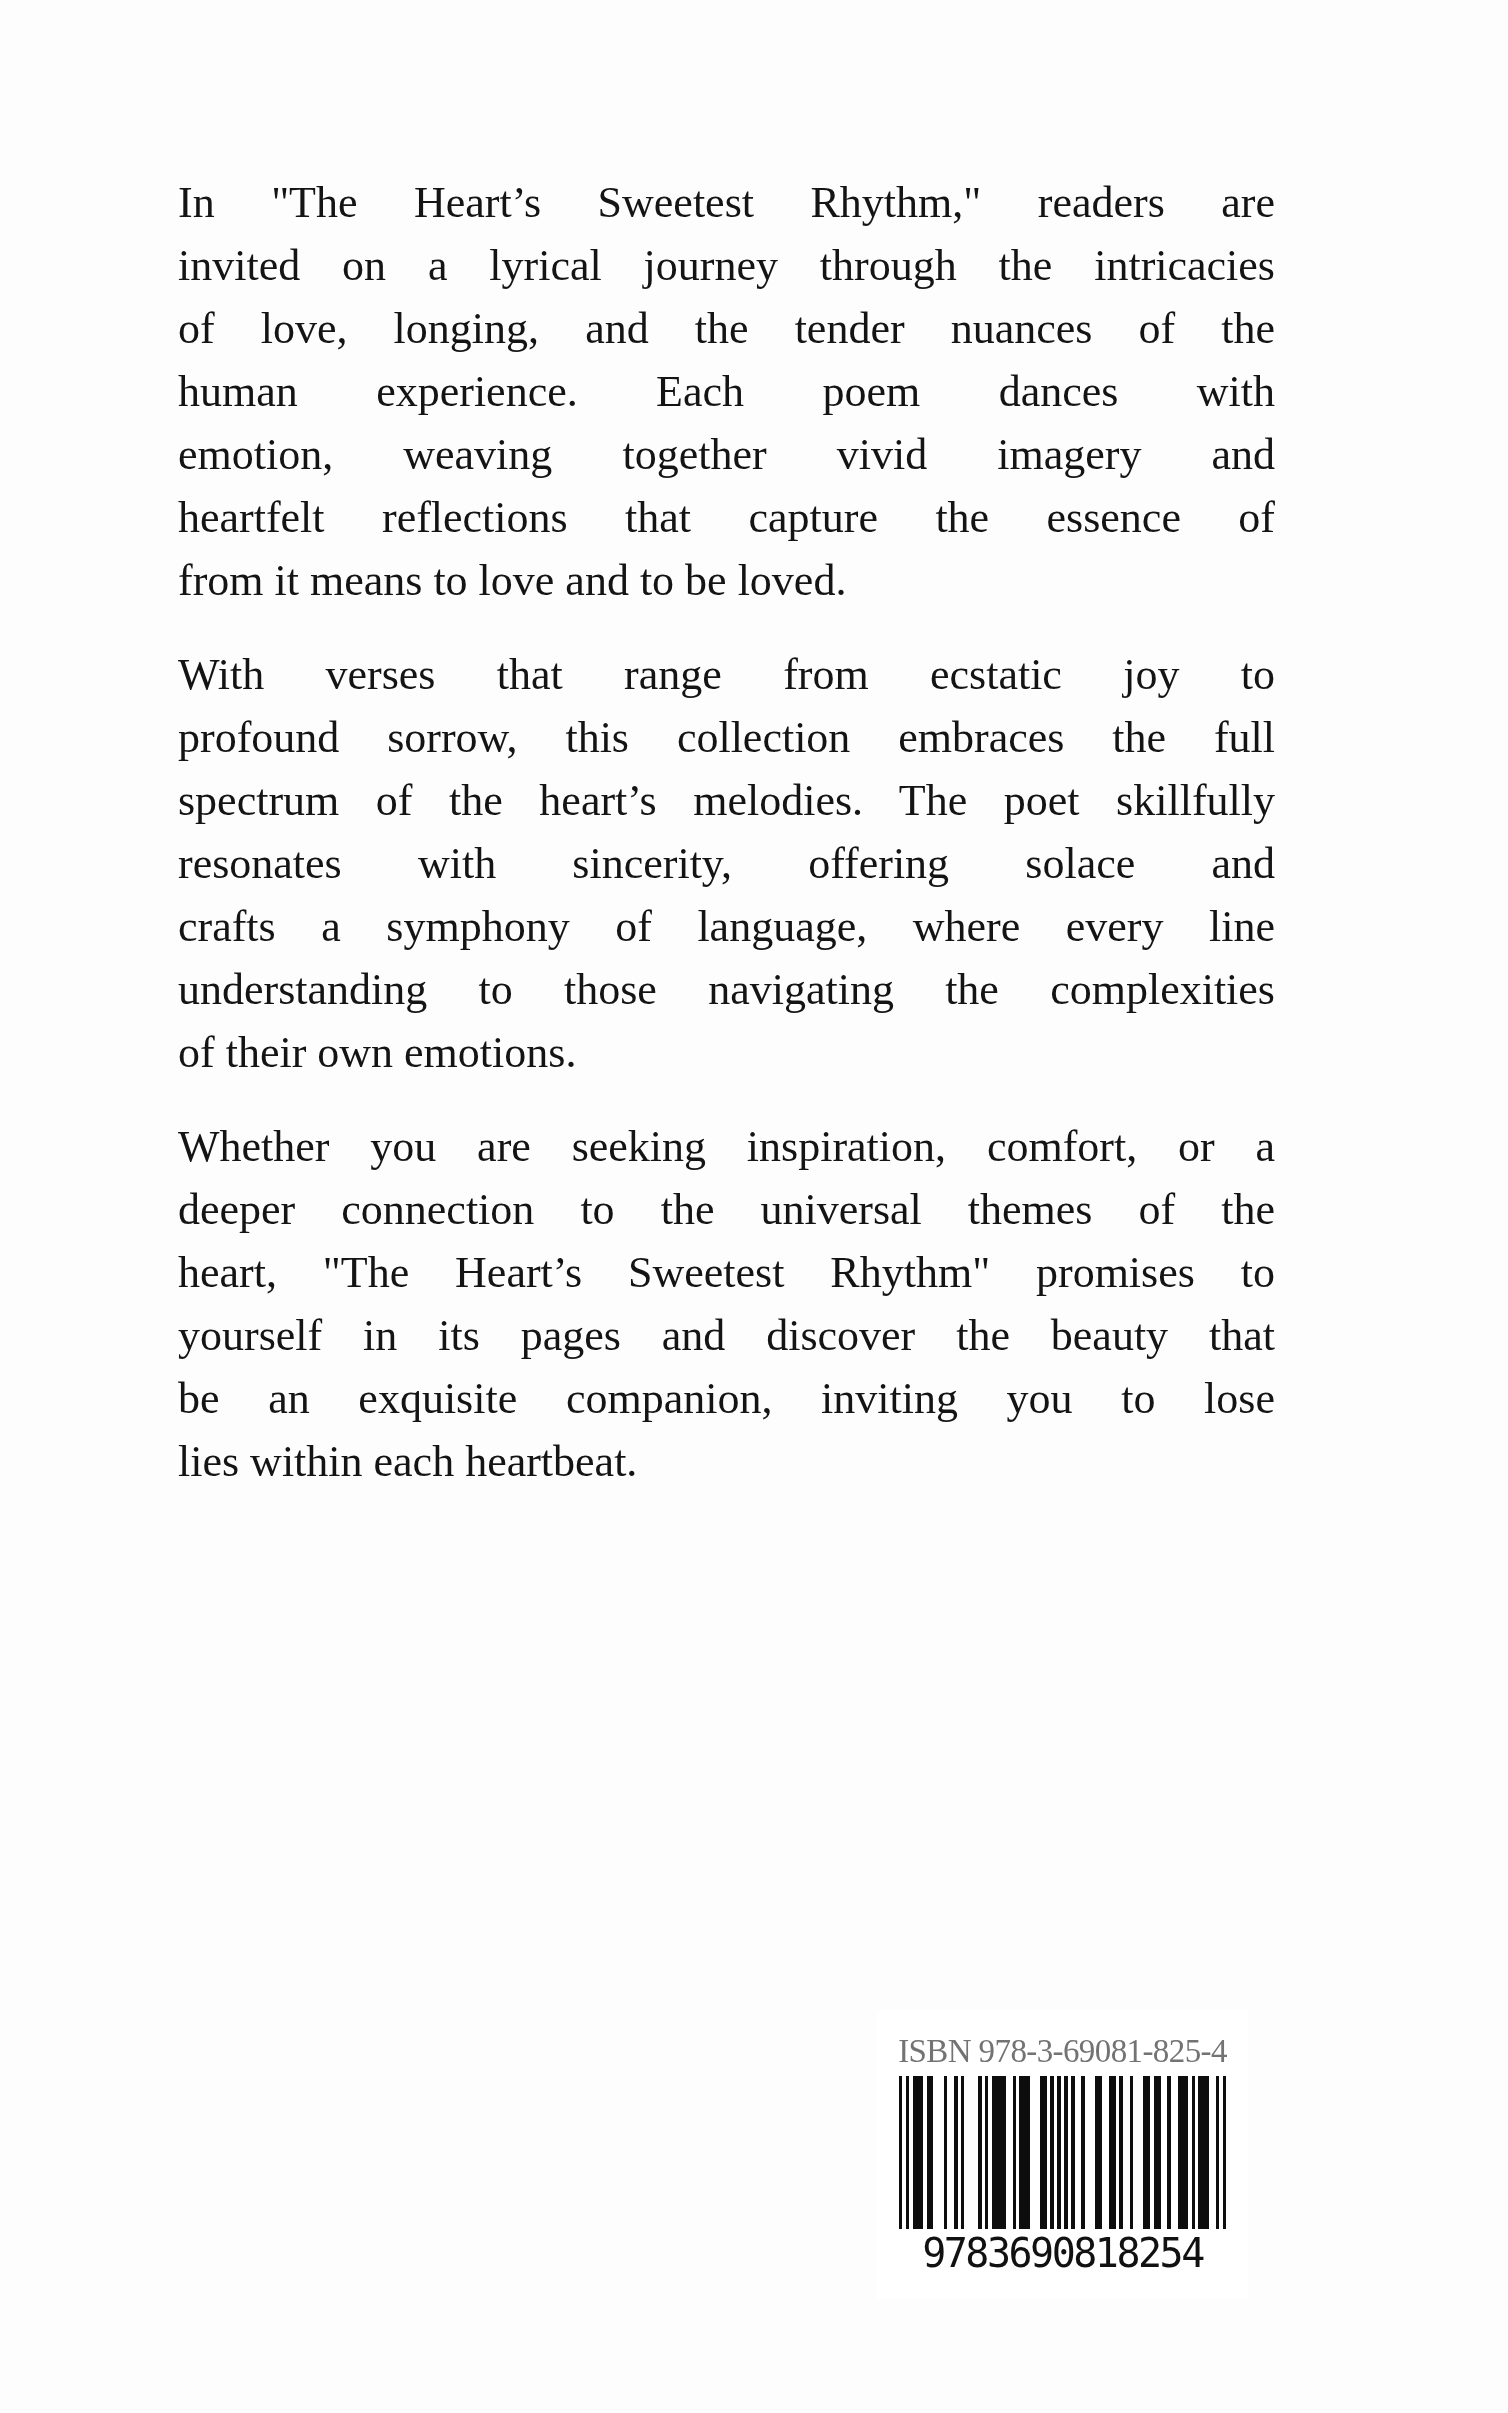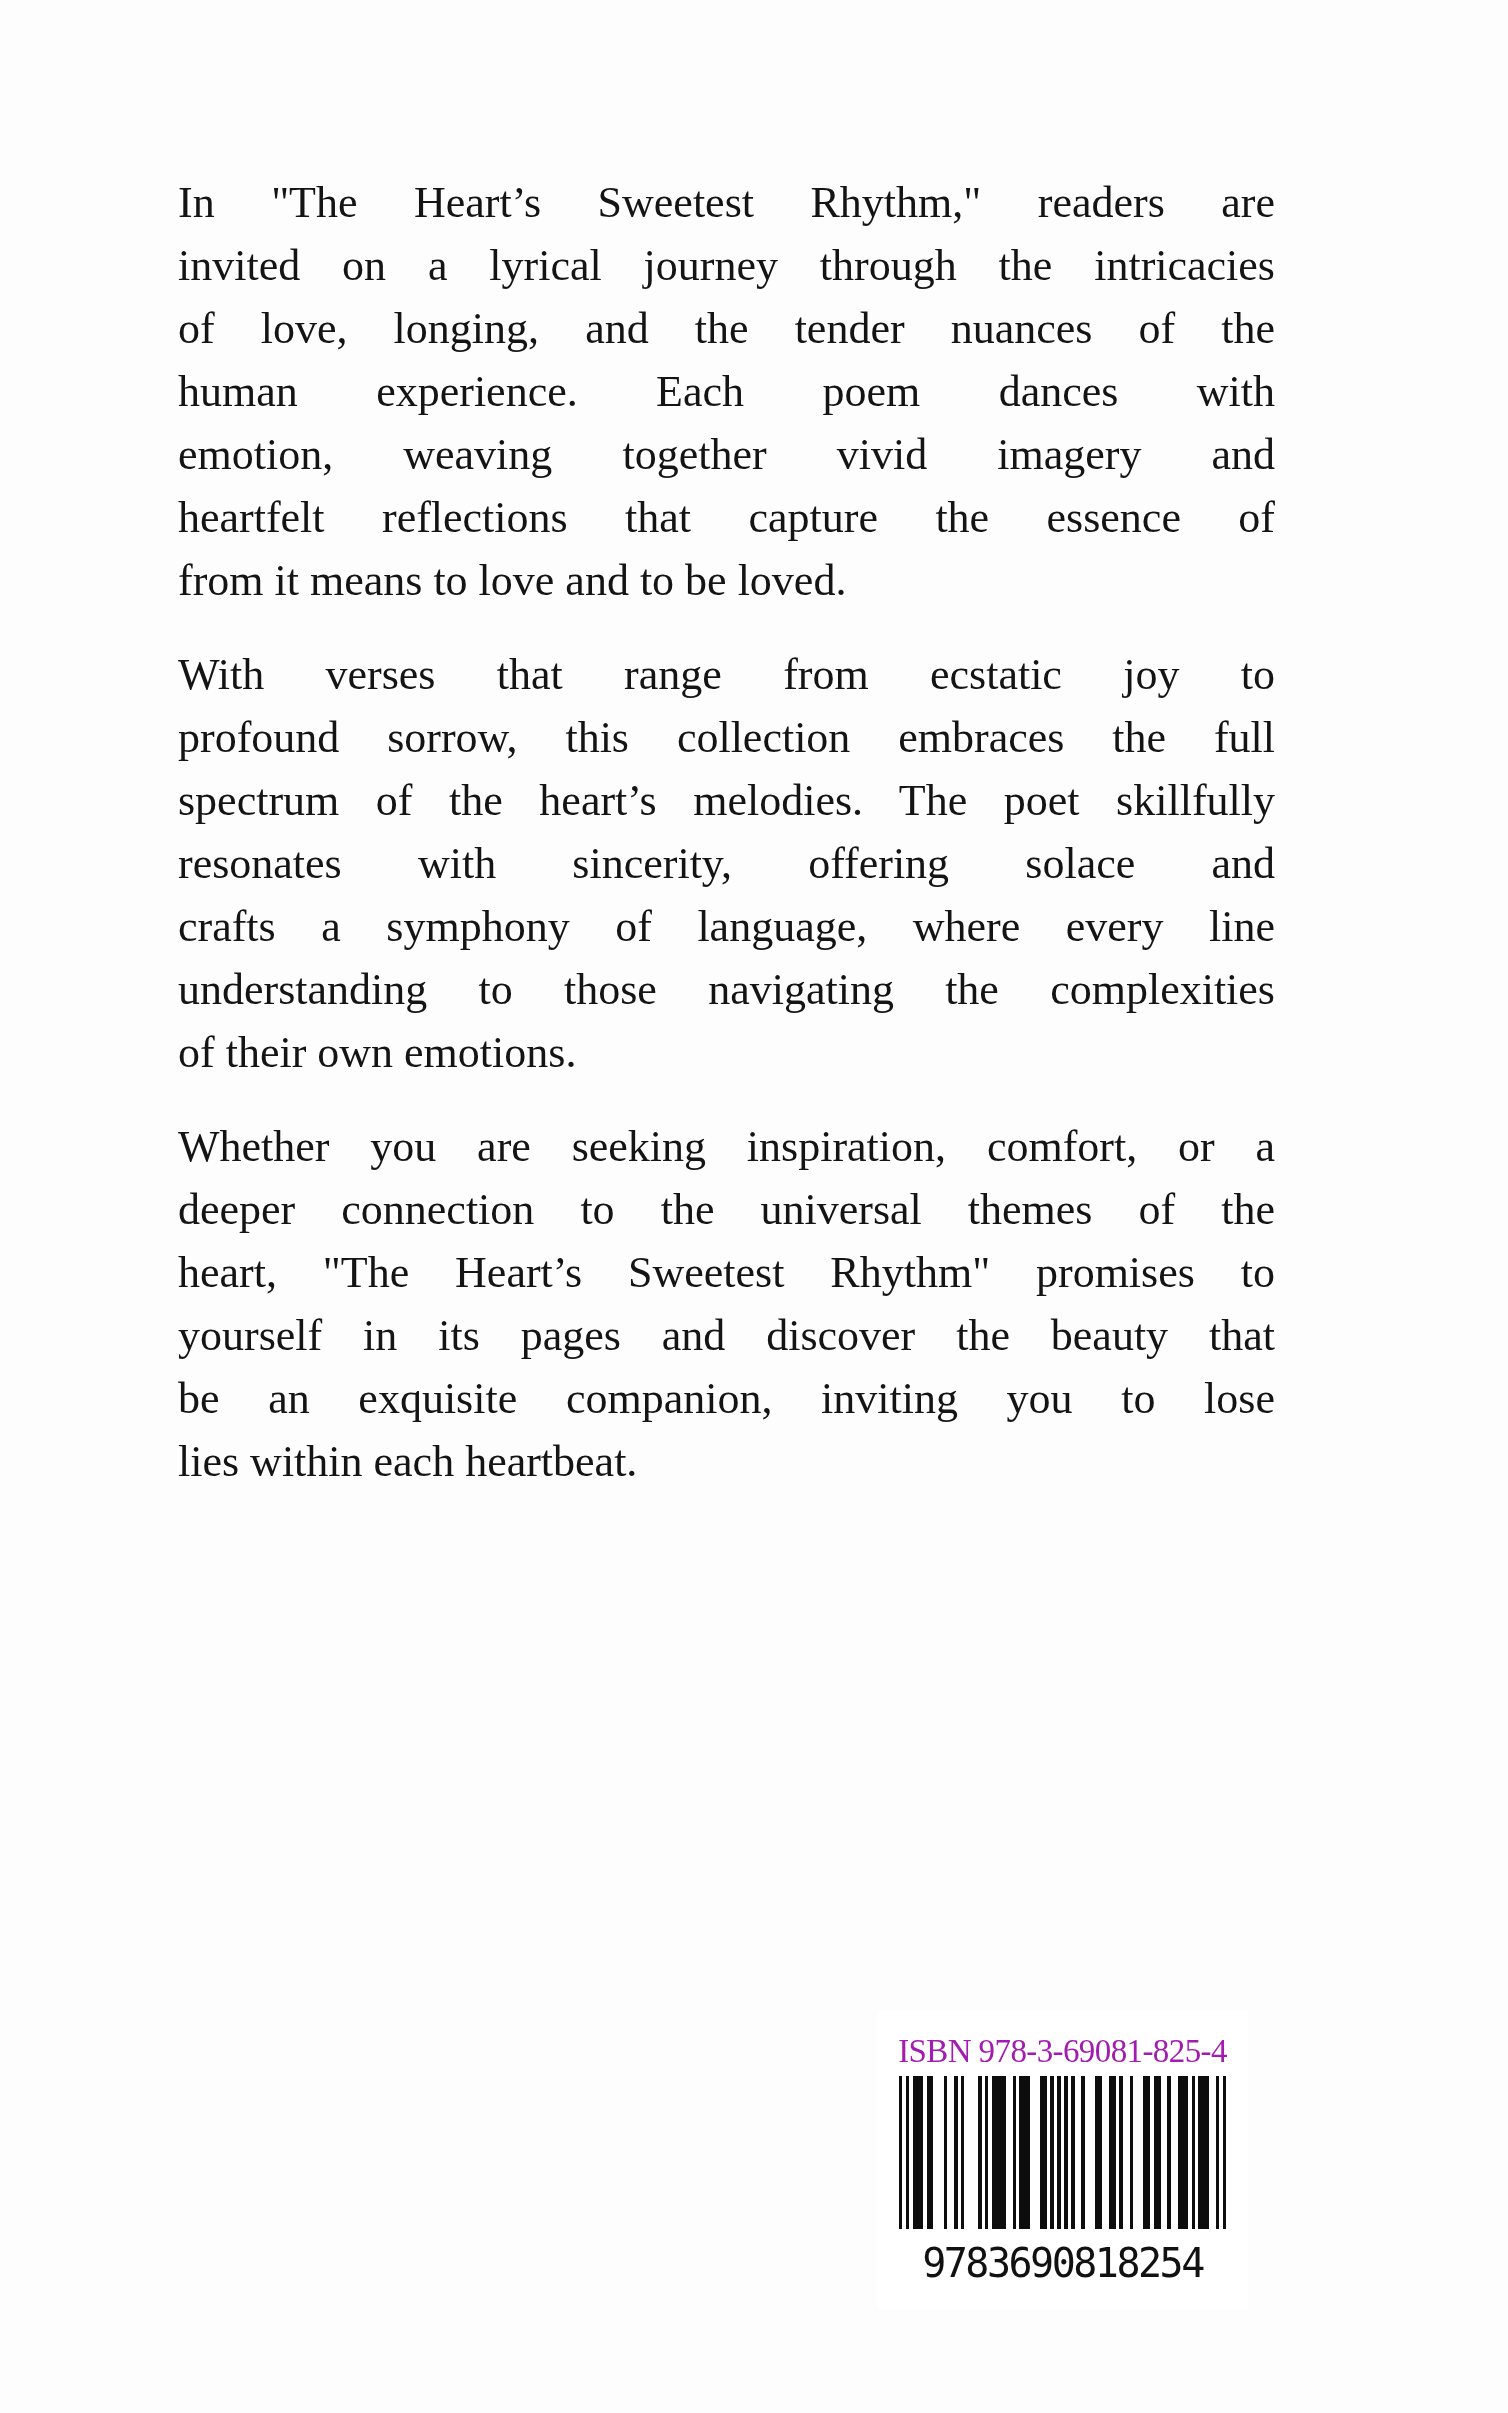--- a/index.html
+++ b/index.html
@@ -34,34 +34,34 @@
     width:371px;
     background:#ffffff;
     text-align:center;
     padding:21.4px 0 25px 0;
   }
   .isbn-label {
     font-family:"Liberation Serif", serif;
     font-size:33px;
     line-height:40px;
     letter-spacing:-0.6px;
-    color:#a21caf;
+    color:#737373;
   }
   .barcode-svg {
     display:block;
     margin:5px auto 0 auto;
     width:327px;
     height:153px;
   }
   .barcode-digits {
     font-family:"DejaVu Sans Mono", monospace;
     font-size:40px;
     line-height:41px;
     letter-spacing:-2.5px;
-    margin-top:14px;
+    margin-top:4px;
     color:#111111;
   }
 </style>
 </head>
 <body>
 
 <div class="page">
 
   <div class="synopsis" id="synopsis">
       <div class="para">

